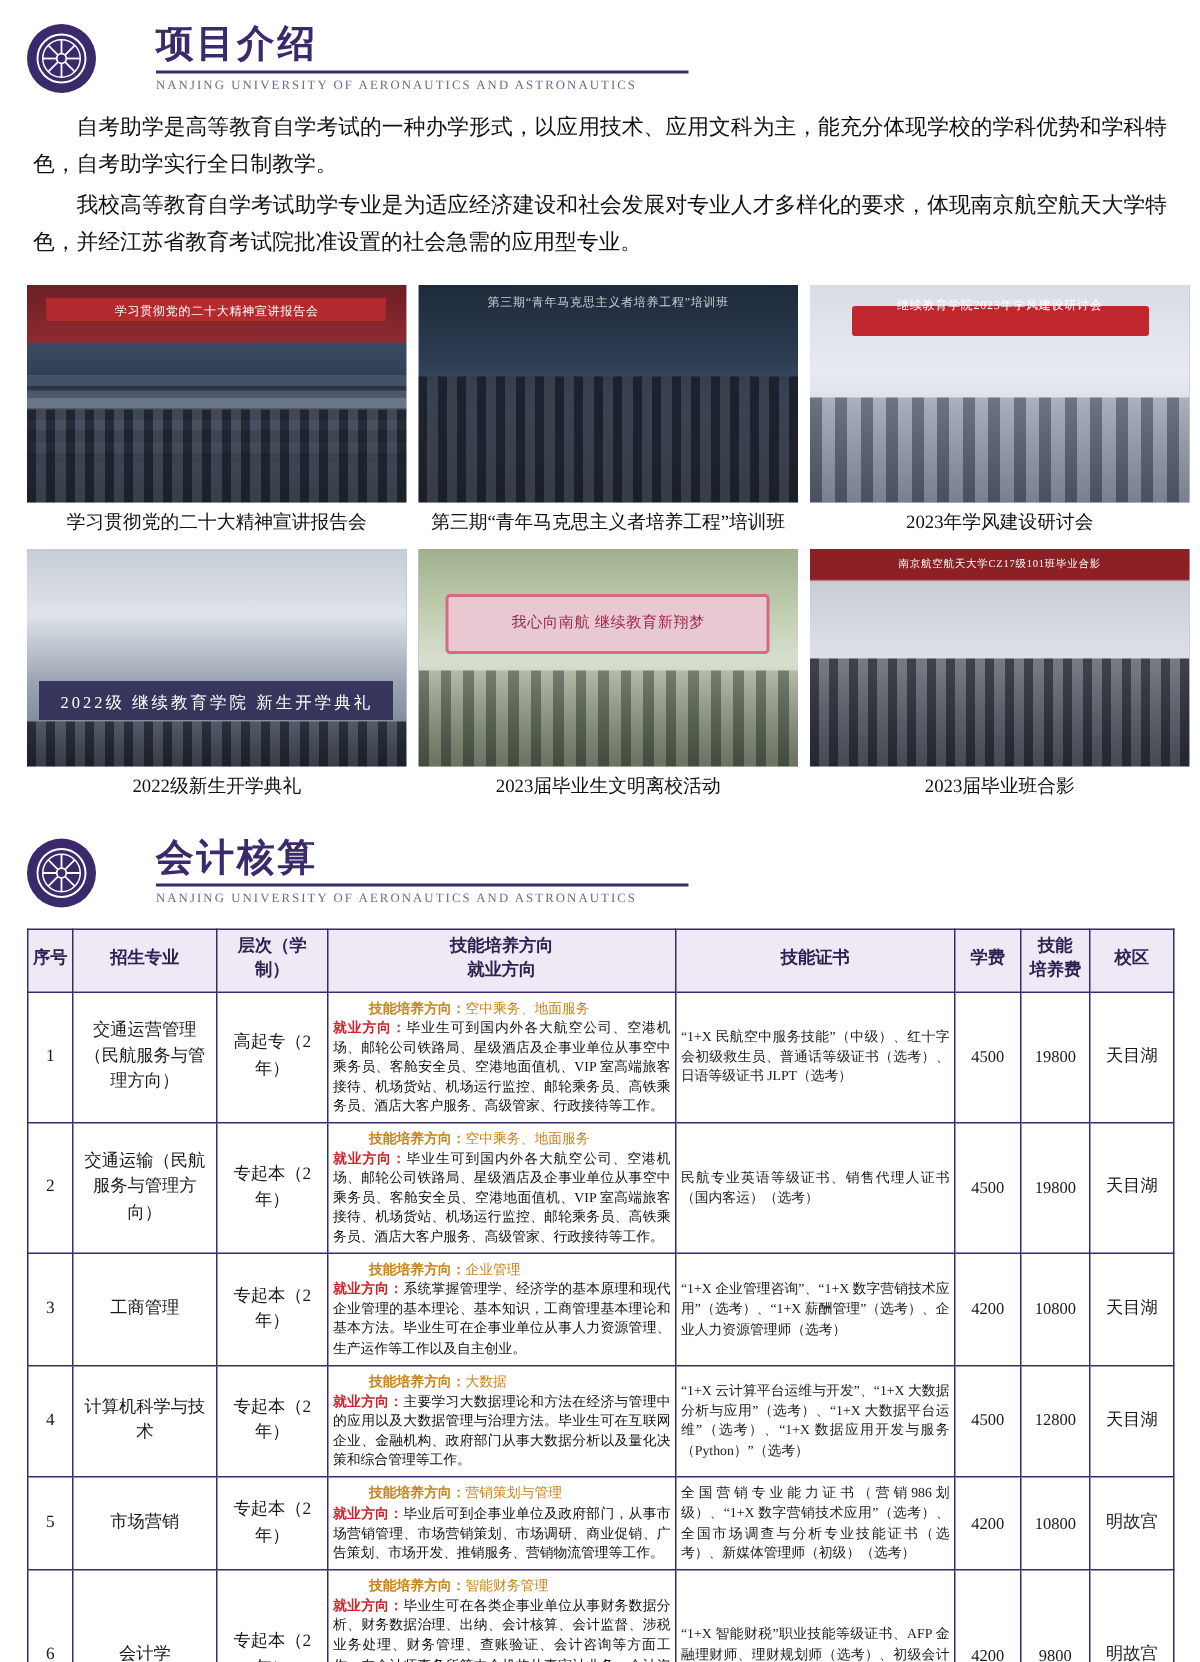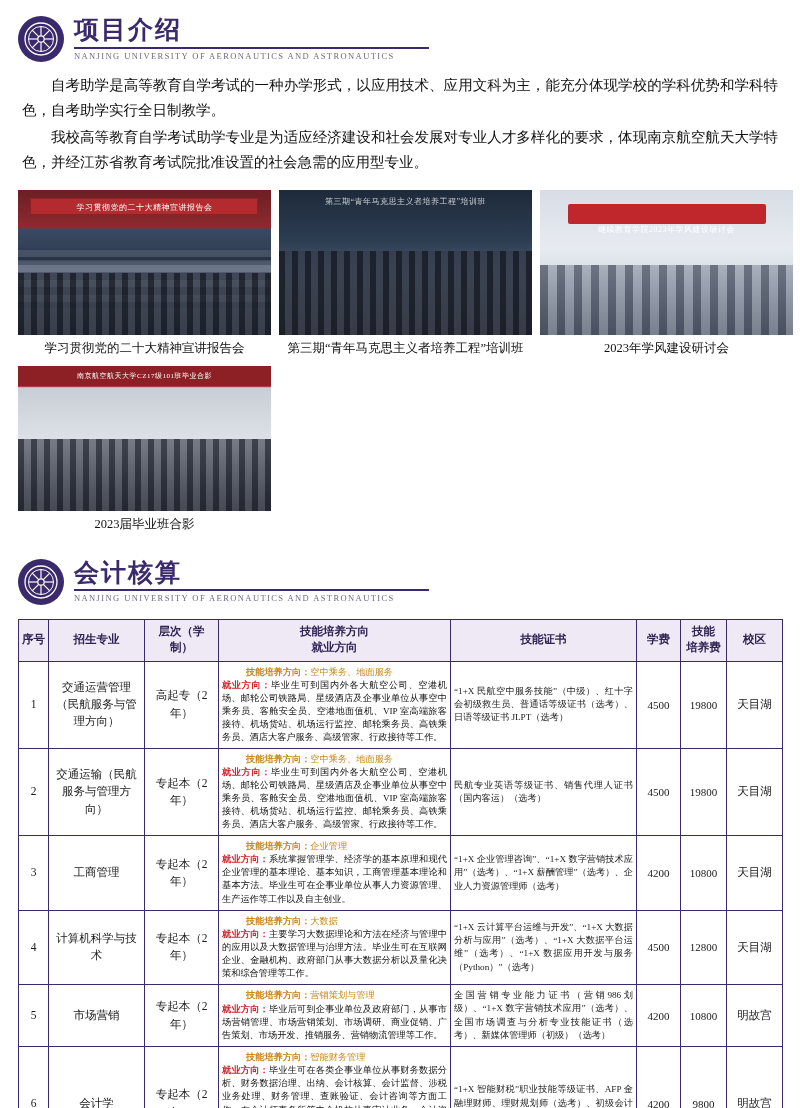--- a/index.html
+++ b/index.html
@@ -20,21 +20,21 @@
   }
   .emblem {
     width: 46px; height: 46px;
     border-radius: 50%;
     background: #3a2a6b;
     display: flex; align-items: center; justify-content: center;
     flex: 0 0 auto;
     margin-top: 2px;
   }
   .emblem svg { display: block; }
-  .head-text { margin-left: 10px; padding-top: 2px; }
+  .head-text { margin-left: 40px; padding-top: 2px; }
   .head-cn {
     font-size: 25px;
     font-weight: bold;
     color: #3a2a6b;
     letter-spacing: 2px;
     line-height: 1.1;
     font-family: "Liberation Serif", serif;
   }
   .head-rule {
     height: 2px;
@@ -235,27 +235,45 @@
         <div class="ph-txt" style="top:6px;opacity:.75;">第三期“青年马克思主义者培养工程”培训班</div>
         <div class="crowd" style="height:84px;"></div>
       </div>
       <div class="caption">第三期“青年马克思主义者培养工程”培训班</div>
     </div>
 
     <div class="photo-cell">
       <div class="photo p3">
         <div class="ph-inner"></div>
         <div class="banner"></div>
-        <div class="ph-txt" style="top:34px;">继续教育学院2023年学风建设研讨会</div>
+        <div class="ph-txt" style="top:8px;">继续教育学院2023年学风建设研讨会</div>
         <div class="crowd" style="height:70px;background:repeating-linear-gradient(90deg,rgba(40,50,70,.6) 0 8px,rgba(120,130,150,.45) 8px 17px),linear-gradient(180deg,rgba(0,0,0,.05),rgba(0,0,0,.35));"></div>
       </div>
       <div class="caption">2023年学风建设研讨会</div>
     </div>
 
-
+    <div class="photo-cell">
+      <div class="photo p4">
+        <div class="ph-inner"></div>
+        <div class="banner"></div>
+        <div class="ph-txt" style="top:95px;font-size:11px;letter-spacing:2px;">2022级 继续教育学院 新生开学典礼</div>
+        <div class="crowd" style="height:30px;"></div>
+      </div>
+      <div class="caption">2022级新生开学典礼</div>
+    </div>
+
+    <div class="photo-cell">
+      <div class="photo p5">
+        <div class="ph-inner"></div>
+        <div class="banner"></div>
+        <div class="ph-txt" style="top:42px;color:#9c2b4a;font-size:10px;">我心向南航 继续教育新翔梦</div>
+        <div class="crowd" style="height:64px;background:repeating-linear-gradient(90deg,rgba(60,70,60,.6) 0 7px,rgba(150,160,140,.4) 7px 15px),linear-gradient(180deg,rgba(0,0,0,.05),rgba(0,0,0,.4));"></div>
+      </div>
+      <div class="caption">2023届毕业生文明离校活动</div>
+    </div>
 
     <div class="photo-cell">
       <div class="photo p6">
         <div class="ph-inner"></div>
         <div class="banner"></div>
         <div class="ph-txt" style="top:5px;font-size:7px;">南京航空航天大学CZ17级101班毕业合影</div>
         <div class="crowd" style="height:72px;"></div>
       </div>
       <div class="caption">2023届毕业班合影</div>
     </div>

